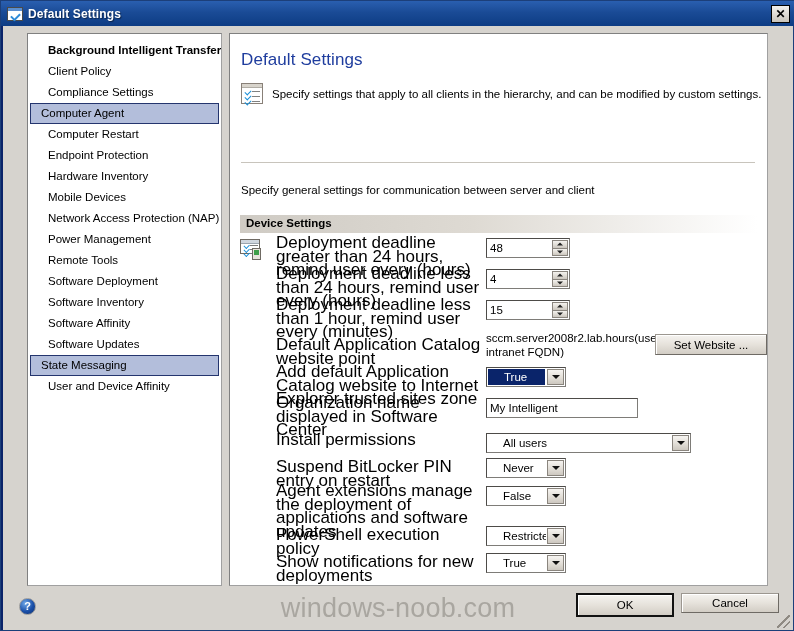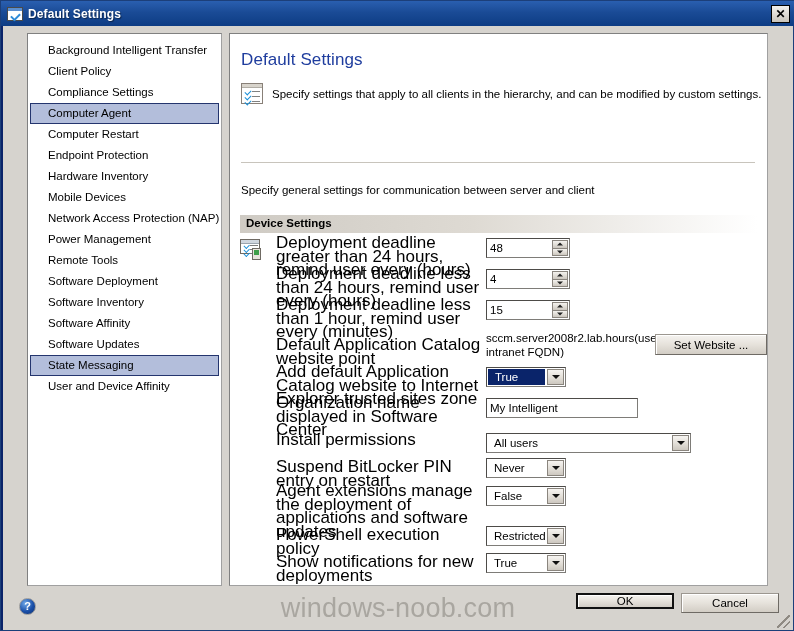--- a/index.html
+++ b/index.html
@@ -118,26 +118,26 @@
     height: 21px;
     line-height: 21px;
     margin: 0 2px;
     padding-left: 18px;
     font-size: 11.5px;
     color: #000000;
     white-space: nowrap;
     box-sizing: border-box;
     cursor: default;
   }
-  .tree-item.first { margin-top: 6px; }
+  .tree-item.first { margin-top: 6px; font-weight: bold; }
   .tree-item.selected {
     background: #b3bedb;
     border: 1px solid #24356e;
     line-height: 19px;
-    padding-left: 17px;
+    padding-left: 10px;
   }
 
   
   .content-pane {
     position: absolute;
     left: 226px; top: 7px;
     width: 539px;
     height: 553px;
     background: #ffffff;
     box-sizing: border-box;
@@ -361,21 +361,21 @@
     border-top-color: #4d4b48;
     border-left-color: #4d4b48;
     height: 20px;
     display: flex;
     align-items: stretch;
   }
   .combo .val {
     flex: 1;
     line-height: 18px;
     font-size: 11.5px;
-    padding-left: 7px;
+    padding-left: 16px;
     color: #000000;
     white-space: nowrap;
     overflow: hidden;
   }
   .combo.focused .val {
     background: #0a246a;
     color: #ffffff;
     margin: 1px;
     line-height: 16px;
   }
@@ -445,21 +445,21 @@
     left: 0; top: 592px;
     width: 794px;
     text-align: center;
     font-size: 27px;
     color: #a9a6a0;
     letter-spacing: 0.2px;
   }
   .ok-btn {
     position: absolute;
     left: 575px; top: 592px;
-    width: 98px; height: 16px;
+    width: 98px; height: 24px;
   }
   .cancel-btn {
     position: absolute;
     left: 680px; top: 592px;
     width: 98px; height: 20px;
   }
   .resize-grip {
     position: absolute;
     right: 3px; bottom: 2px;
     width: 13px; height: 13px;

